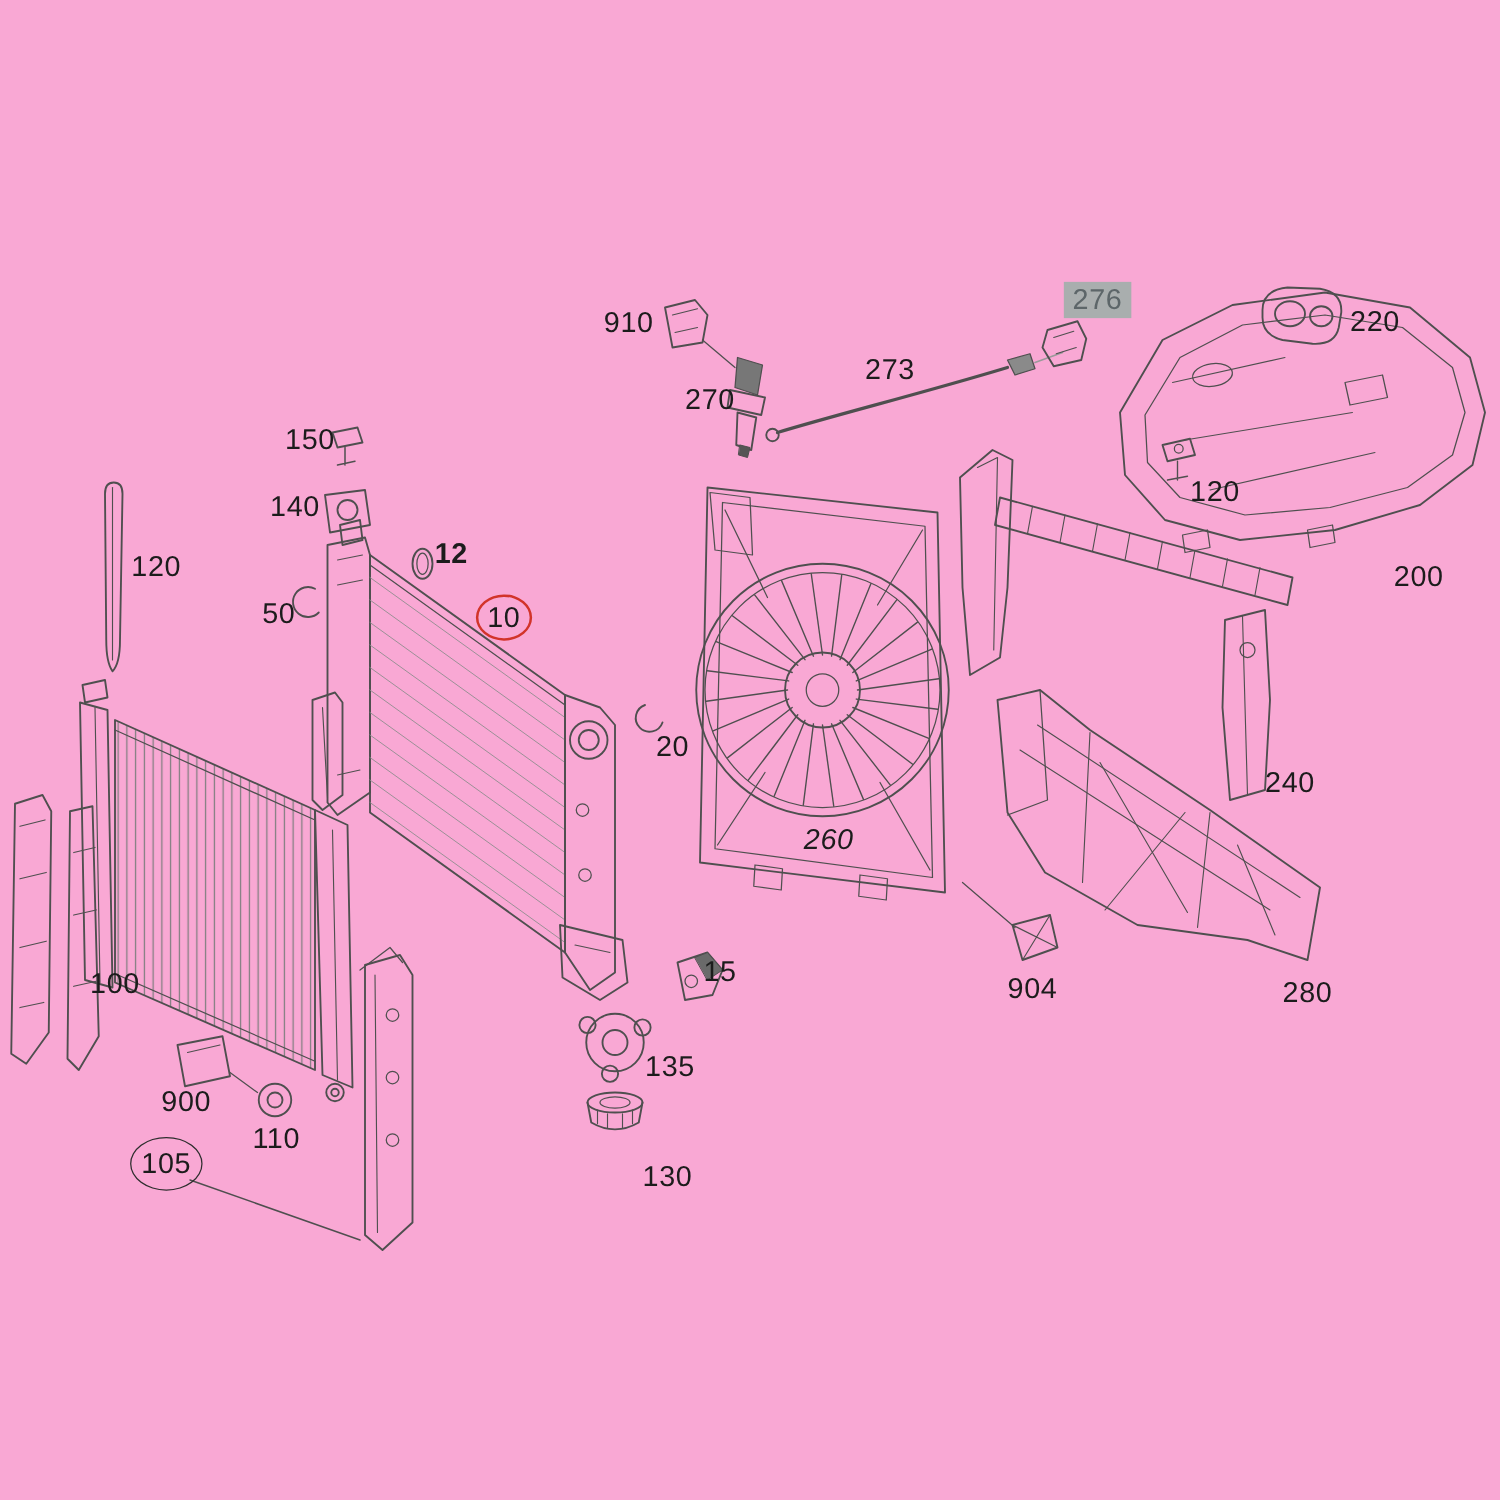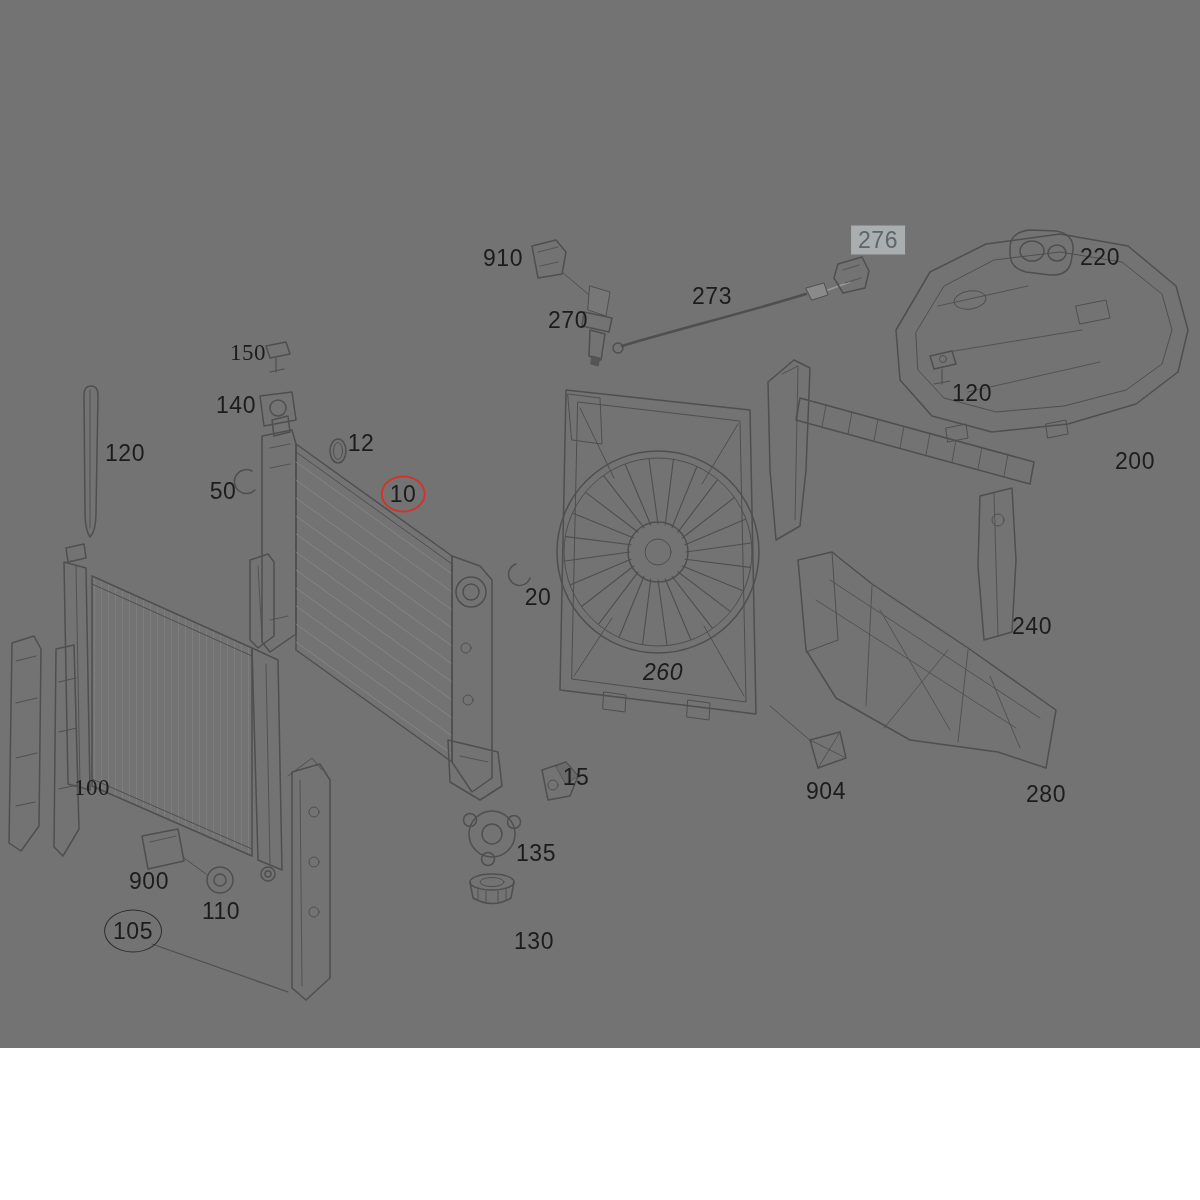--- a/index.html
+++ b/index.html
@@ -2,22 +2,22 @@
 <html style="--label-color: #1c1c1c; --label-size: 23px; --red-circle: #d2342a; --black-circle: #2e2e2e; --hl-bg: #a9aeae; --hl-text: #5d6669;"><head>
 <meta charset="utf-8">
 <style>
   html, body {
     margin: 0;
     padding: 0;
   }
   .stage {
     position: relative;
     width: 1200px;
-    height: 1048px;
-    background: #737373;
+    height: 1200px;
+    background: #f9a8d4;
     font-family: "Liberation Sans", sans-serif;
     overflow: hidden;
     user-select: none;
   }
   svg.art {
     position: absolute;
     left: 0; top: 0;
     width: 1200px; height: 1200px;
   }
   .labels-layer {
@@ -290,32 +290,32 @@
   </svg>
 
   <div class="labels-layer">
     <div class="part-label plain" style="left:503px;  top:258px;">910</div>
     <div class="part-label plain" style="left:568px;  top:320px;">270</div>
     <div class="part-label plain" style="left:712px;  top:296px;">273</div>
     <div class="part-label highlight" style="left:833px;  top:240px;margin-left:45px;">276</div>
     <div class="part-label plain" style="left:1100px; top:257px;">220</div>
     <div class="part-label plain" style="left:972px;  top:393px;">120</div>
     <div class="part-label plain" style="left:1135px; top:461px;">200</div>
-    <div class="part-label plain" style="left:248px;  top:352px;font-family:Liberation Serif, serif;">150</div>
+    <div class="part-label plain" style="left:248px;  top:352px;">150</div>
     <div class="part-label plain" style="left:236px;  top:405px;">140</div>
-    <div class="part-label plain" style="left:361px;  top:443px;">12</div>
+    <div class="part-label plain" style="left:361px;  top:443px;font-weight:bold;">12</div>
     <div class="part-label plain" style="left:223px;  top:491px;">50</div>
     <div class="part-label plain" style="left:125px;  top:453px;">120</div>
     <div class="part-label red-circle" style="left:403px;  top:494px;">10</div>
     <div class="part-label plain" style="left:538px;  top:597px;">20</div>
     <div class="part-label plain" style="left:663px;  top:672px;font-style:italic;">260</div>
     <div class="part-label plain" style="left:1032px; top:626px;">240</div>
     <div class="part-label plain" style="left:826px;  top:791px;">904</div>
     <div class="part-label plain" style="left:1046px; top:794px;">280</div>
-    <div class="part-label plain" style="left:92px;   top:787px;font-family:Liberation Serif, serif;">100</div>
+    <div class="part-label plain" style="left:92px;   top:787px;">100</div>
     <div class="part-label plain" style="left:576px;  top:777px;">15</div>
     <div class="part-label plain" style="left:536px;  top:853px;">135</div>
     <div class="part-label plain" style="left:534px;  top:897px;margin-top:44px;">130</div>
     <div class="part-label plain" style="left:149px;  top:881px;">900</div>
     <div class="part-label plain" style="left:221px;  top:911px;">110</div>
     <div class="part-label black-circle" style="left:133px;  top:931px;">105</div>
   </div>
 
 </div>
 

